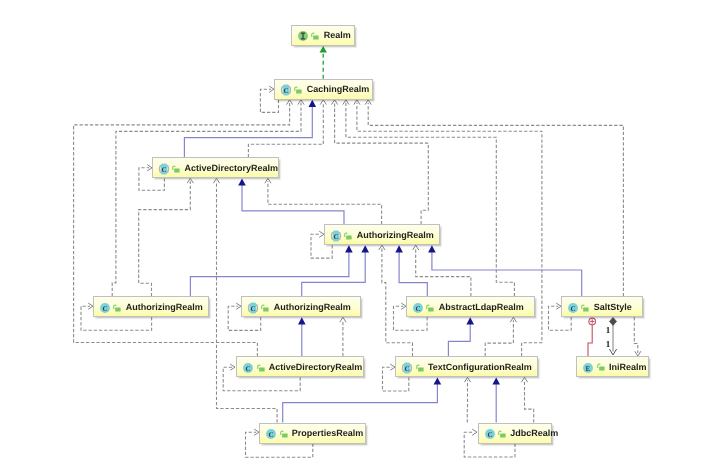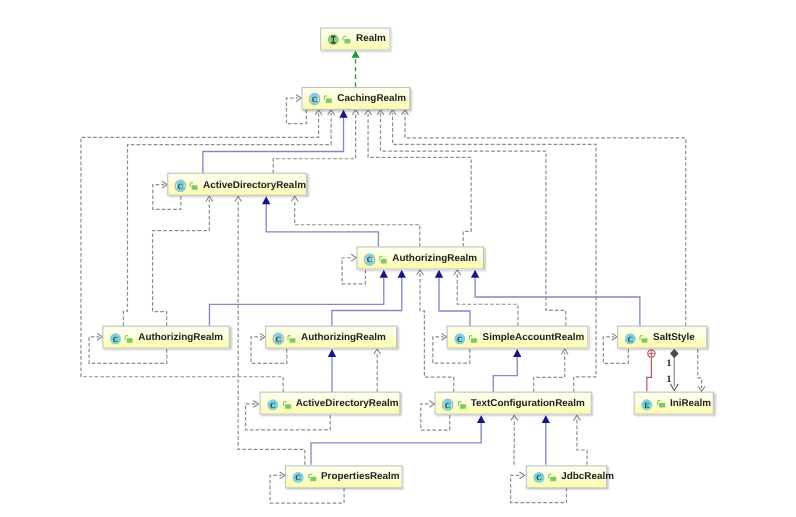--- a/index.html
+++ b/index.html
@@ -268,21 +268,21 @@
     </div>
     <div class="node" style="left: 406px; top: 296.3px; width: 128.5px; height: 21px;">
       <svg width="16" height="16" viewBox="0 0 16 16" class="icon-abs" style="left: 3.2px; top: 2.5px;">
         <circle cx="8" cy="8" r="4.95" fill="#7AD2DD"></circle>
         <text x="8" y="10.5" text-anchor="middle" font-family="&quot;Liberation Serif&quot;,serif" font-size="7.2" font-weight="bold" fill="#3C3C3C">C</text>
       </svg>
       <svg width="9" height="9" viewBox="0 0 9 9" class="icon-abs" style="left: 19.45px; top: 5.4px;">
         <path d="M0.75 5.9 V3.35 A1.45 1.45 0 0 1 3.3 2.6" stroke="#7ACC61" fill="none" stroke-width="1.05"></path>
         <rect x="2.15" y="4.45" width="5.45" height="4.1" rx="0.3" fill="#7ACC61"></rect>
       </svg>
-      <span class="nlabel">SimpleAccountRealm</span>
+      <span class="nlabel">AbstractLdapRealm</span>
     </div>
     <div class="node" style="left: 561px; top: 296.3px; width: 82.3px; height: 21px;">
       <svg width="16" height="16" viewBox="0 0 16 16" class="icon-abs" style="left: 3.2px; top: 2.5px;">
         <circle cx="8" cy="8" r="4.95" fill="#7AD2DD"></circle>
         <text x="8" y="10.5" text-anchor="middle" font-family="&quot;Liberation Serif&quot;,serif" font-size="7.2" font-weight="bold" fill="#3C3C3C">C</text>
       </svg>
       <svg width="9" height="9" viewBox="0 0 9 9" class="icon-abs" style="left: 19.45px; top: 5.4px;">
         <path d="M0.75 5.9 V3.35 A1.45 1.45 0 0 1 3.3 2.6" stroke="#7ACC61" fill="none" stroke-width="1.05"></path>
         <rect x="2.15" y="4.45" width="5.45" height="4.1" rx="0.3" fill="#7ACC61"></rect>
       </svg>

